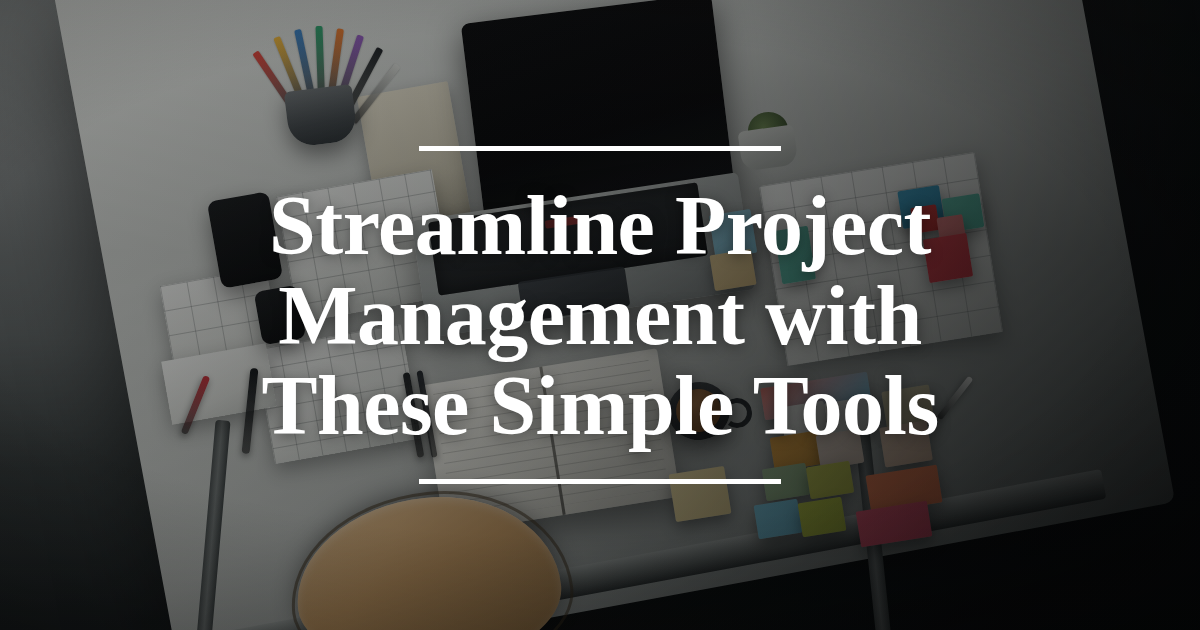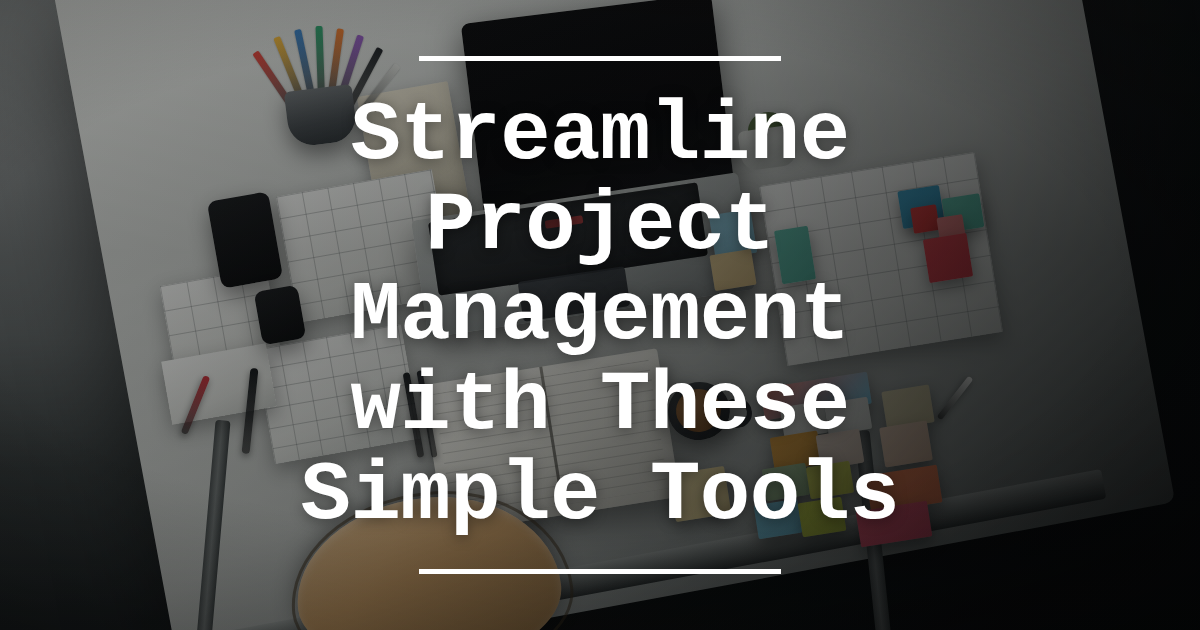--- a/index.html
+++ b/index.html
@@ -229,21 +229,21 @@
     text-align:center;
   }
   .rule{
     width:362px;height:5px;background:#ffffff;
     flex:0 0 auto;
   }
   .rule.top{margin-bottom:30px;}
   .rule.bottom{margin-top:28px;}
   .headline{
     color:#ffffff;
-    font-family:Liberation Mono, monospace;
+    font-family:Liberation Serif, serif;
     font-weight:bold;
     font-size:84px;
     line-height:90px;
     letter-spacing:-0.5px;
     max-width:700px;
     text-shadow:0 2px 14px rgba(0,0,0,.42);
     margin:0;
     word-wrap:break-word;
   }
 </style>

